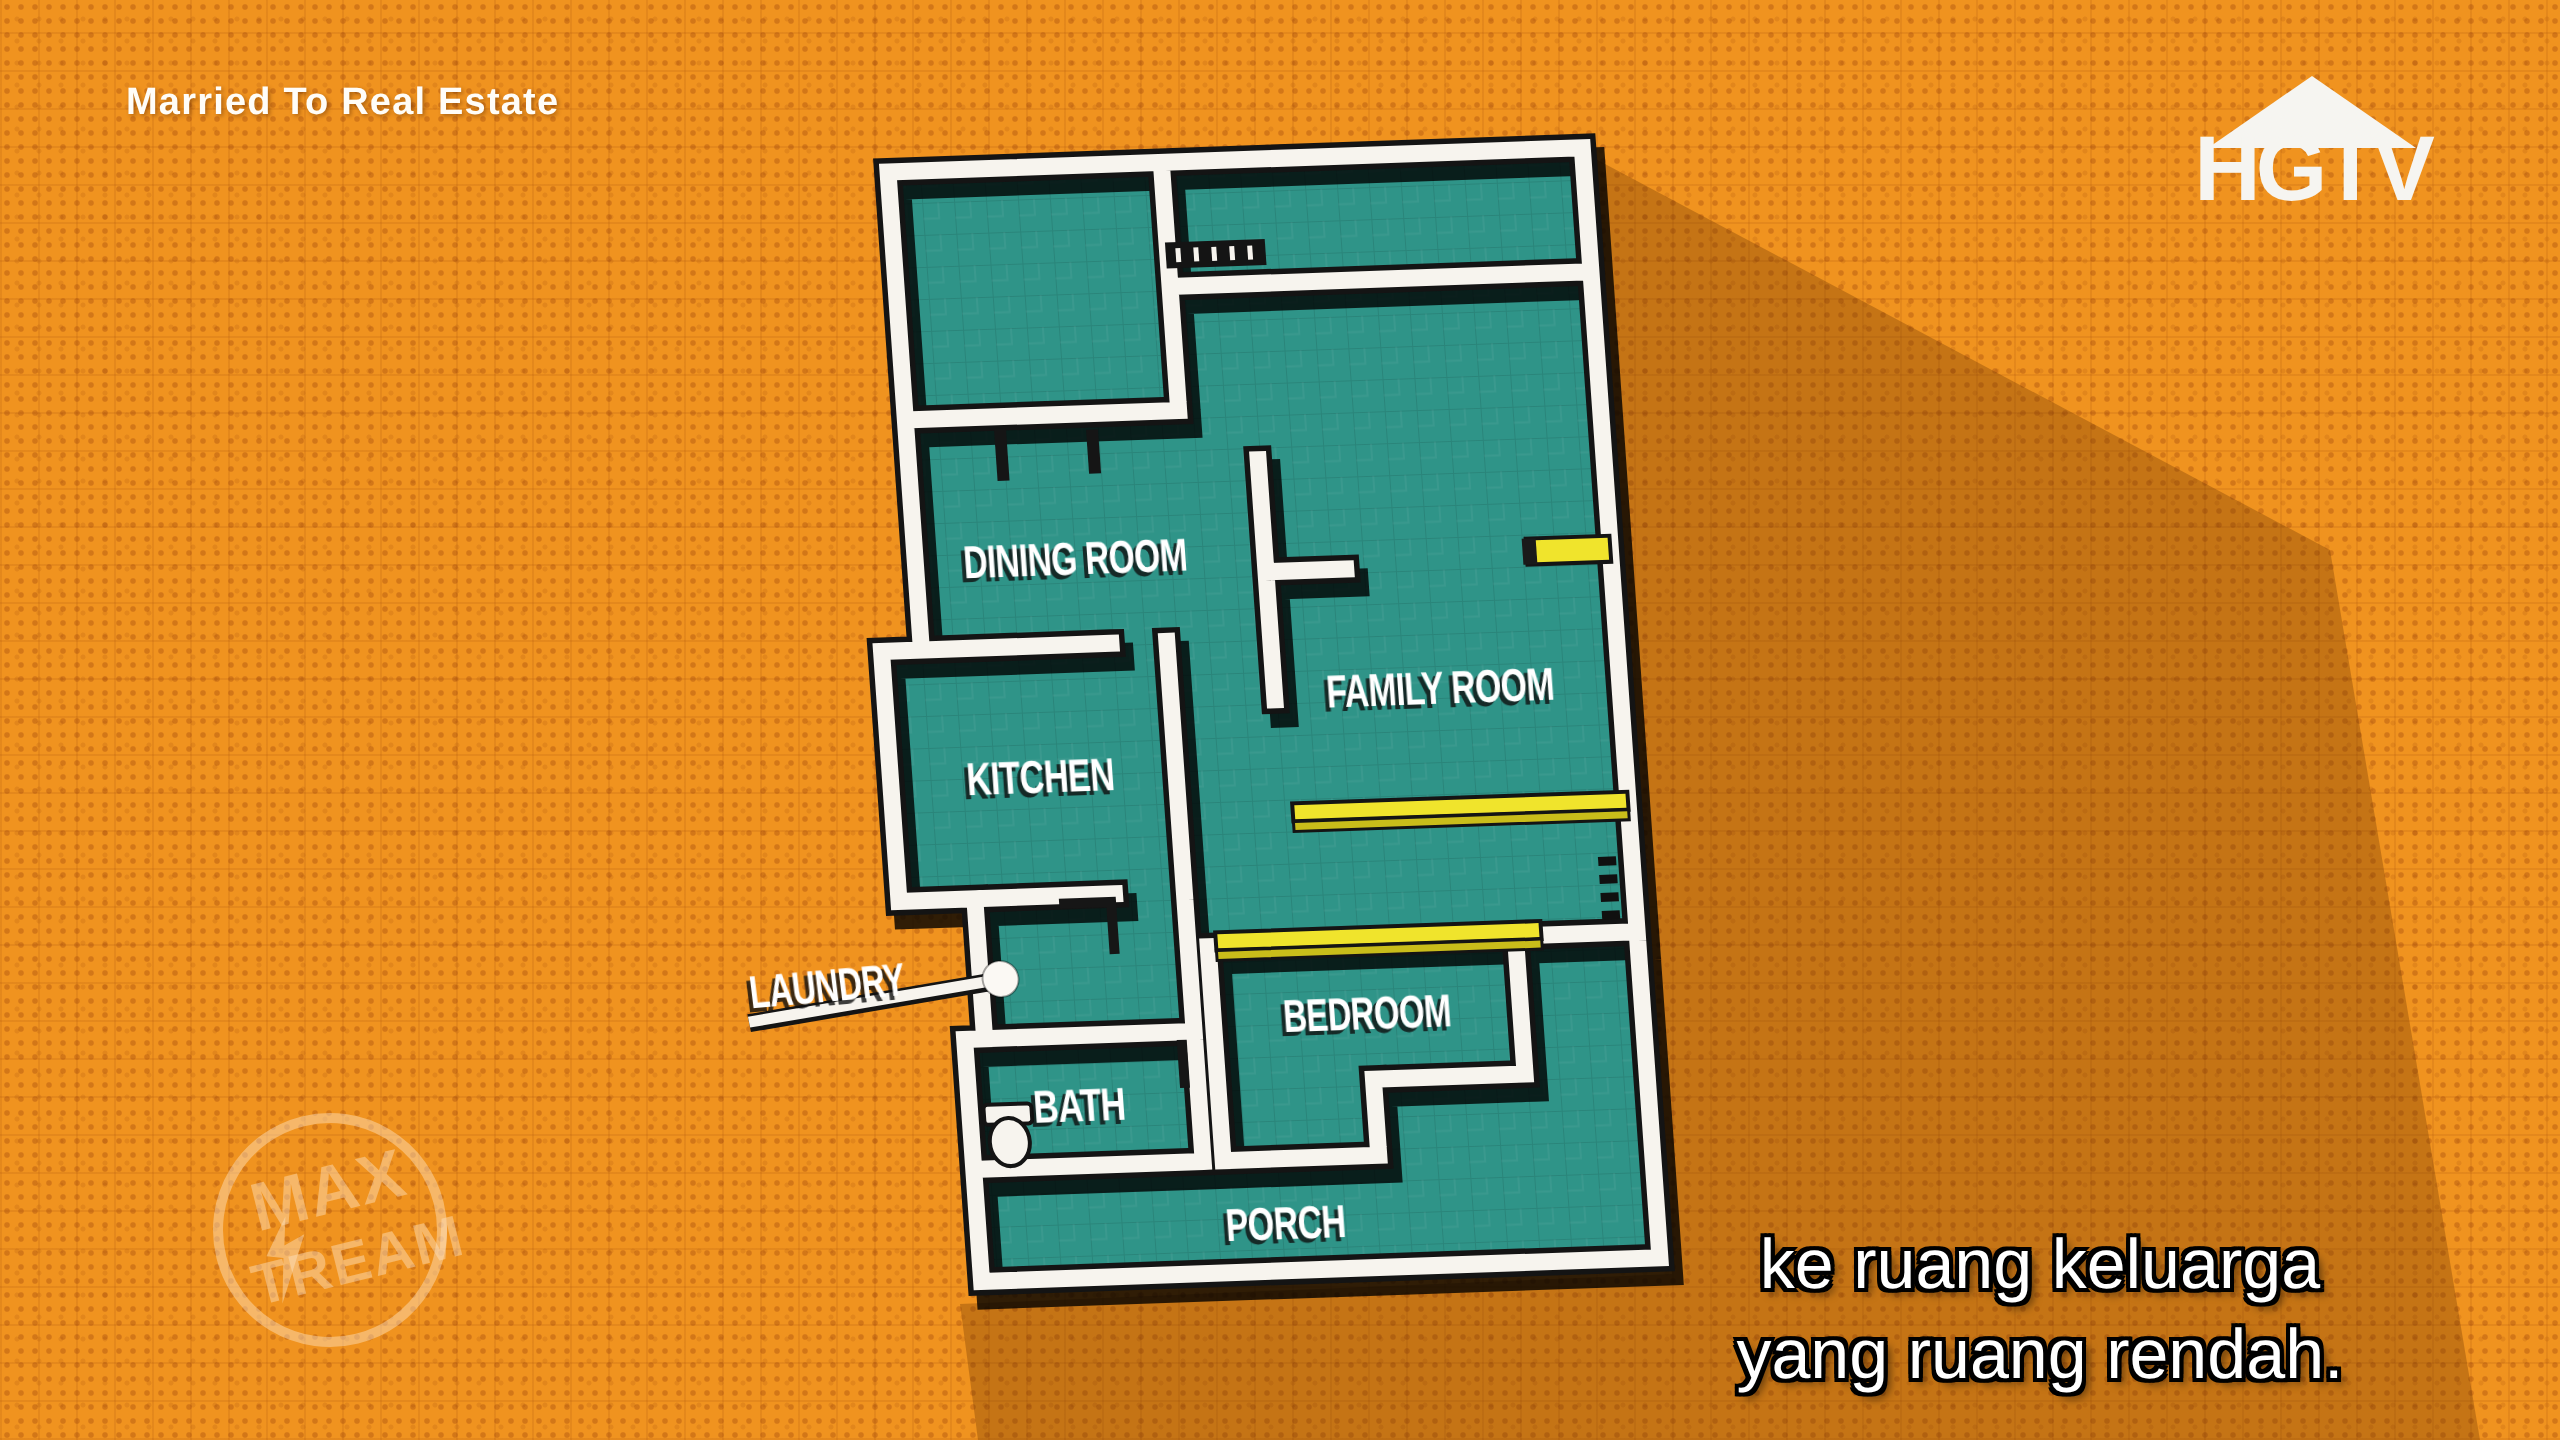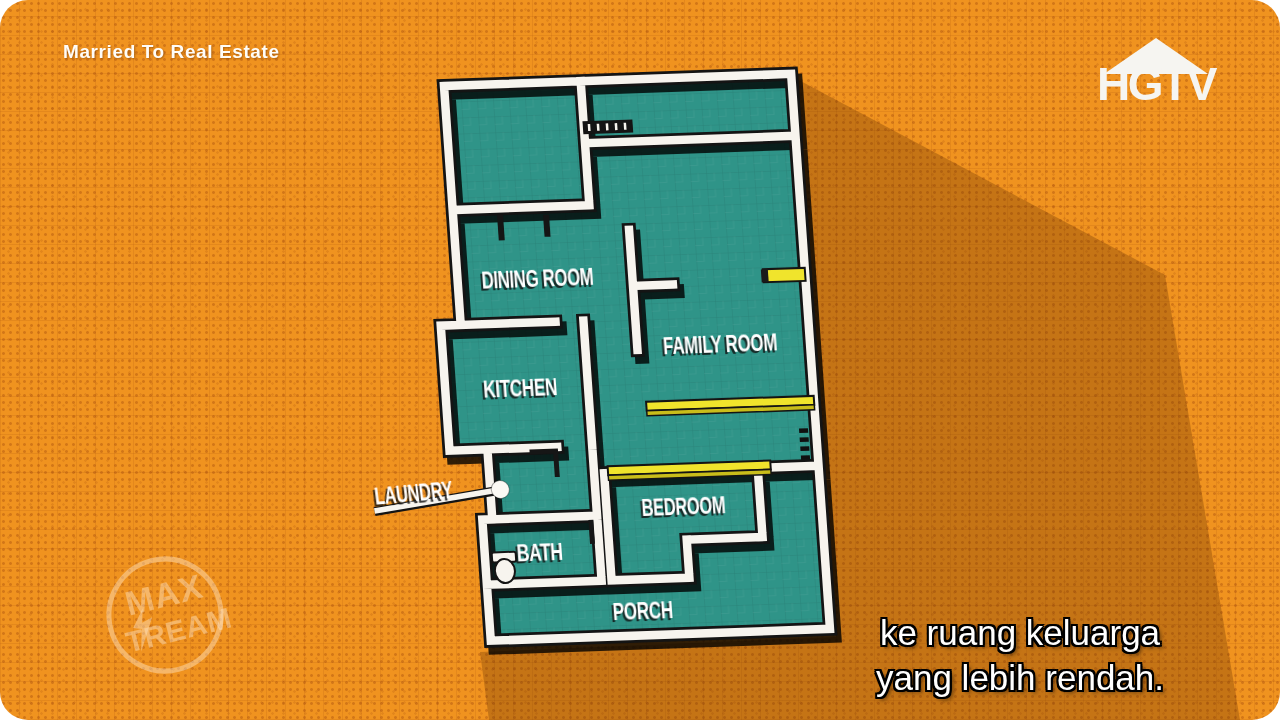--- a/index.html
+++ b/index.html
@@ -18,21 +18,20 @@
     position:relative;width:1280px;height:720px;overflow:hidden;
     background-color:var(--background);
     background-image:
       radial-gradient(rgba(150,60,8,0.33) 1.1px, transparent 1.7px),
       radial-gradient(rgba(170,80,12,0.20) 1px, transparent 1.5px),
       repeating-linear-gradient(90deg, rgba(165,78,12,0.16) 0 1px, transparent 1px 19px),
       repeating-linear-gradient(0deg, rgba(165,78,12,0.16) 0 1px, transparent 1px 19px);
     background-size:7px 7px, 11px 11px, auto, auto;
     background-position:0 0, 3px 4px, 0 0, 0 0;
     font-family:"Liberation Sans", sans-serif;
-    border-radius:28px;
   }
   .show-title{
     position:absolute;left:63px;top:41px;
     color:#fffdf8;font-size:19px;font-weight:bold;letter-spacing:0.6px;
     text-shadow:1px 1px 2px rgba(90,40,0,0.45);
   }
   .plan-svg{position:absolute;left:0;top:0;}
   .room-label{
     fill:var(--text);
     font-family:"Liberation Sans", sans-serif;
@@ -170,16 +169,16 @@
     <g transform="rotate(-14 70 70)">
       <circle cx="70" cy="70" r="56" fill="none" stroke="var(--watermark)" stroke-width="5"></circle>
       <text x="74" y="62" text-anchor="middle" font-size="34">MAX</text>
       <polygon points="36,75 50,58 46,72 57,69 38,100 44,78" fill="var(--watermark)"></polygon>
       <text x="80" y="98" text-anchor="middle" font-size="29">TREAM</text>
     </g>
   </svg>
 
   <div class="subtitles">
     <div>ke ruang keluarga</div>
-    <div>yang lebih rendah.</div>
+    <div>yang ruang rendah.</div>
   </div>
 
 </div>
 
 </body></html>

